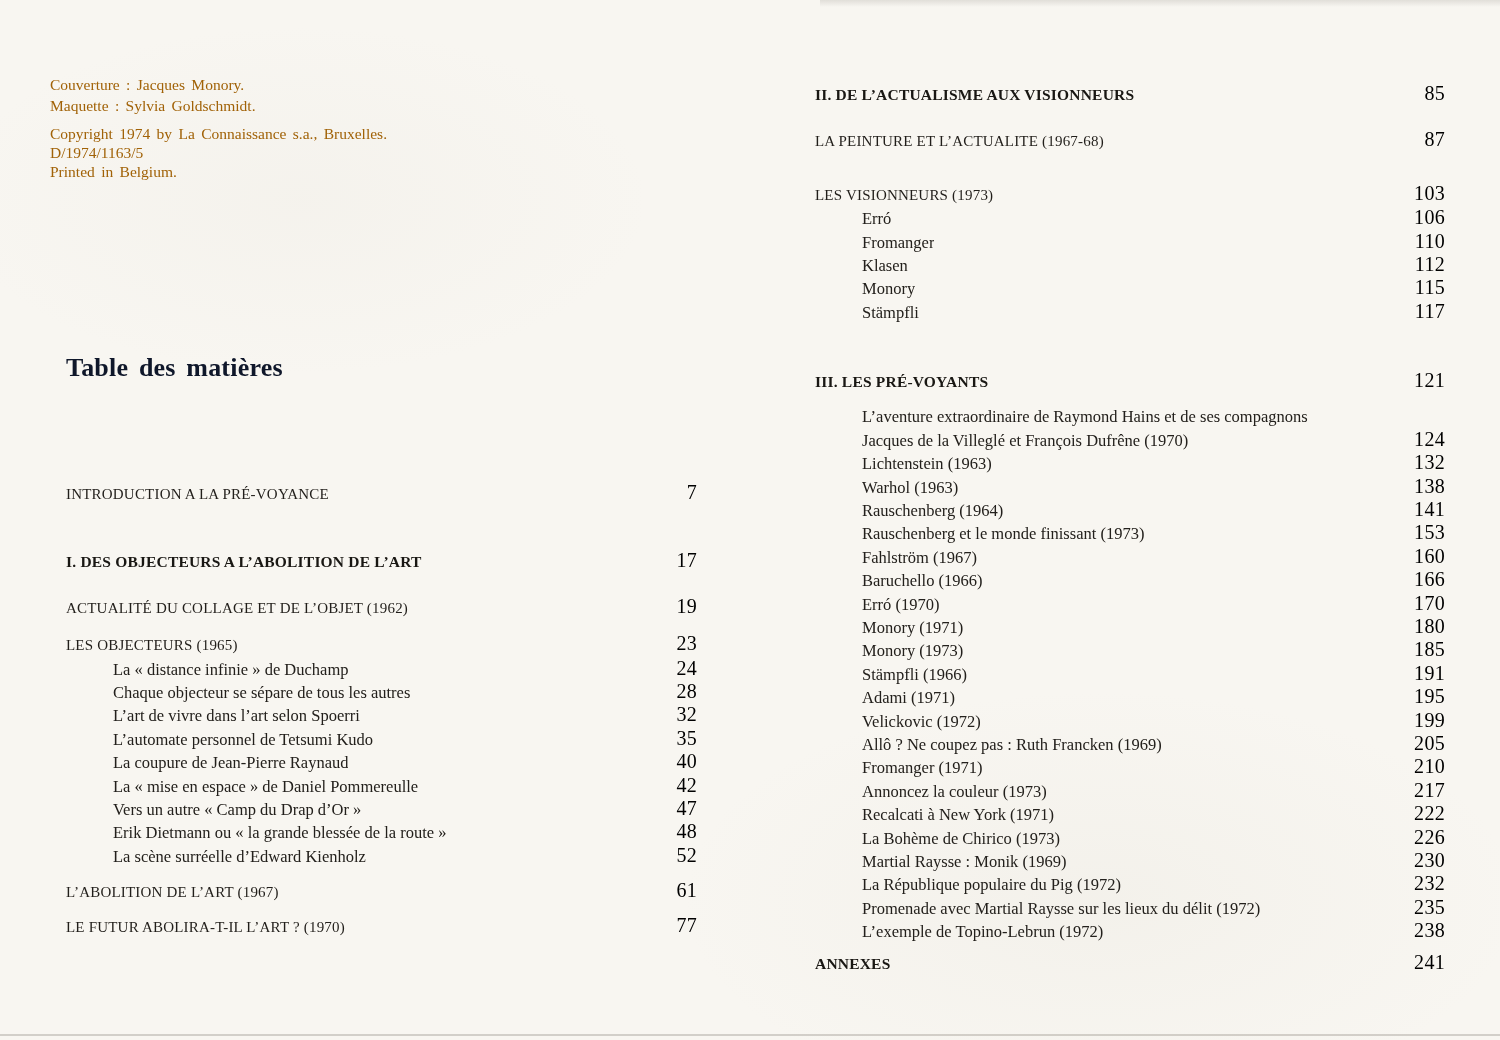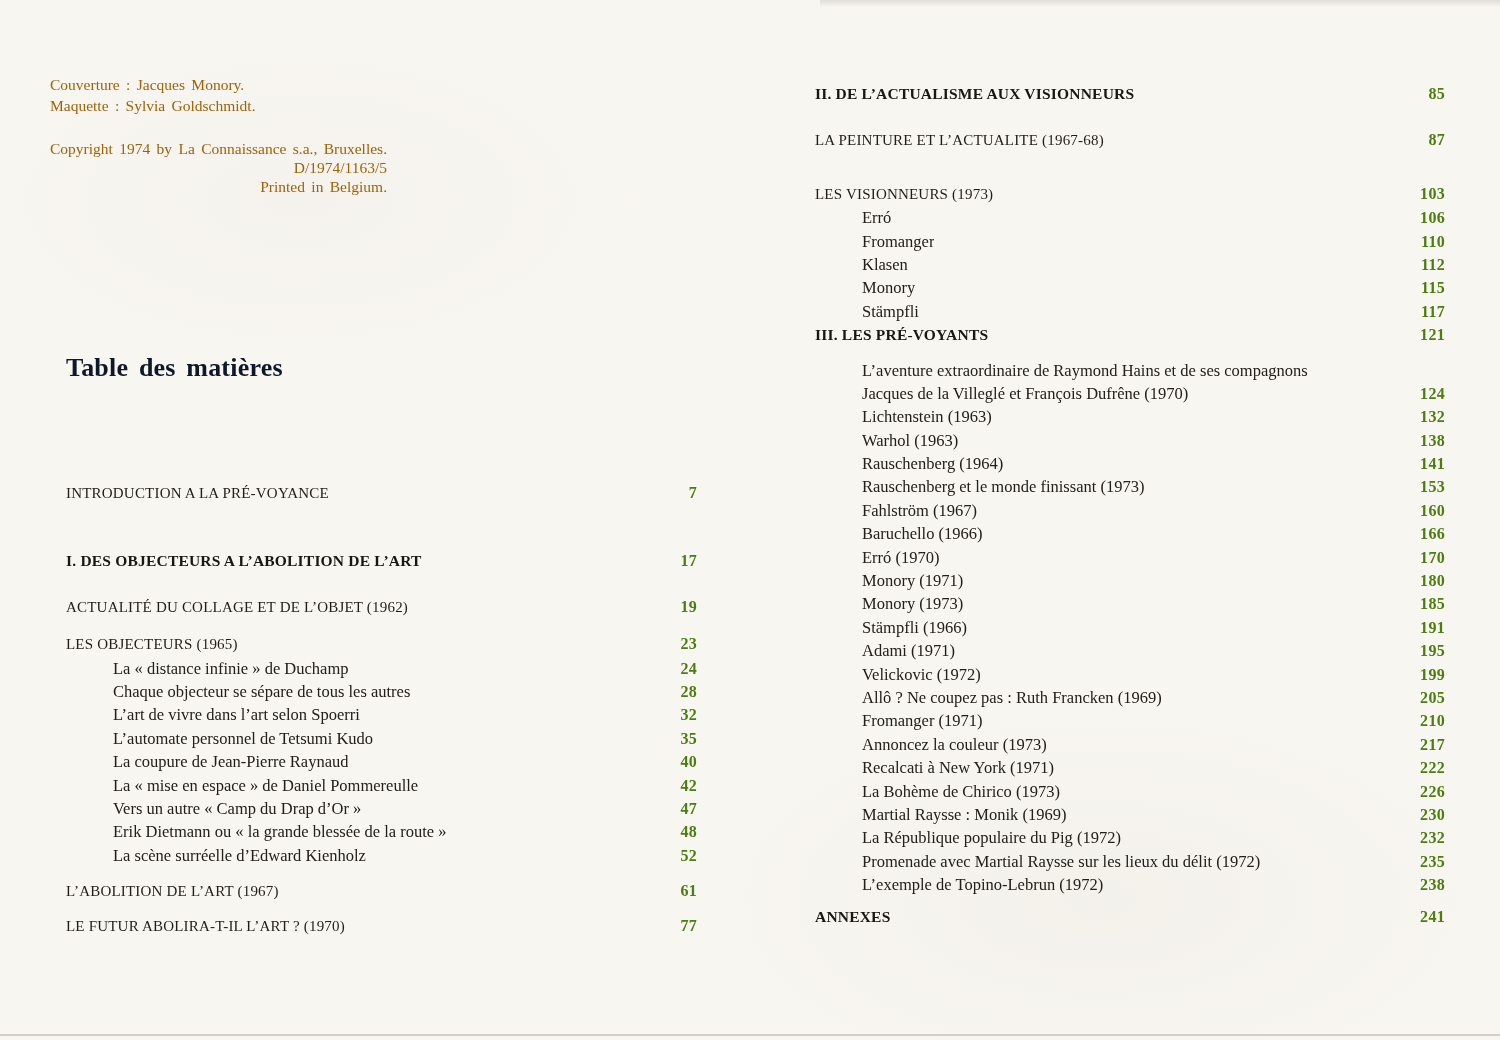--- a/index.html
+++ b/index.html
@@ -30,23 +30,22 @@
   }
   .colophon {
     position: absolute;
     left: 50px; top: 74px;
     font-size: 15.5px;
     line-height: 21px;
     word-spacing: 2.5px;
     color: #a16207;
   }
   .colophon .imprint {
-    margin-top: 23px;
+    margin-top: 8px;
     line-height: 19px;
-    text-align: right;
   }
   .book-title {
     position: absolute;
     left: 66px; top: 336px;
     font-size: 26px;
     font-weight: 700;
     word-spacing: 4px;
     letter-spacing: 0.2px;
     color: #0f172a;
   }
@@ -59,24 +58,24 @@
     display: flex;
     justify-content: space-between;
     align-items: baseline;
     height: 23.4px;
     line-height: 23.4px;
     white-space: nowrap;
   }
   .toc-label { flex: 0 1 auto; overflow: hidden; }
   .toc-page {
     flex: 0 0 auto;
-    font-size: 16px;
-    font-weight: 700;
+    font-size: 20px;
+    font-weight: 400;
     letter-spacing: 0.3px;
-    color: #4d7c0f;
+    color: #000000;
   }
   .toc-row.section .toc-label {
     font-size: 15.5px;
     font-weight: 700;
     letter-spacing: 0.2px;
     color: #191713;
   }
   .toc-row.chapter .toc-label {
     font-size: 15px;
     font-weight: 400;
@@ -198,21 +197,21 @@
       <span class="toc-page">112</span>
     </div>
     <div class="toc-row sub">
       <span class="toc-label">Monory</span>
       <span class="toc-page">115</span>
     </div>
     <div class="toc-row sub">
       <span class="toc-label">Stämpfli</span>
       <span class="toc-page">117</span>
     </div>
-    <div class="toc-row section" style="">
+    <div class="toc-row section" style="margin-top: 46px;">
       <span class="toc-label">III. LES PRÉ-VOYANTS</span>
       <span class="toc-page">121</span>
     </div>
     <div class="toc-row sub" style="margin-top: 12px;">
       <span class="toc-label">L’aventure extraordinaire de Raymond Hains et de ses compagnons</span>
       <span class="toc-page"></span>
     </div>
     <div class="toc-row sub">
       <span class="toc-label">Jacques de la Villeglé et François Dufrêne (1970)</span>
       <span class="toc-page">124</span>

